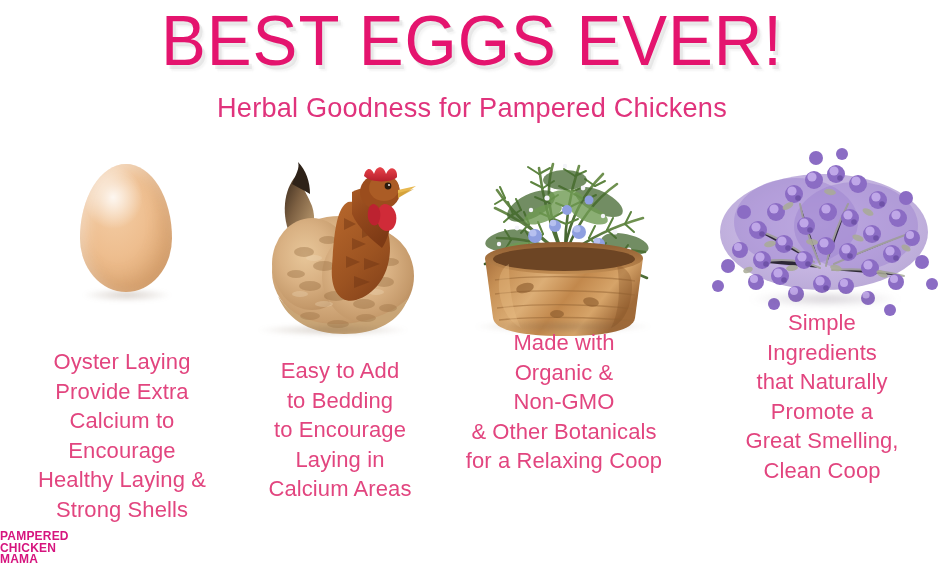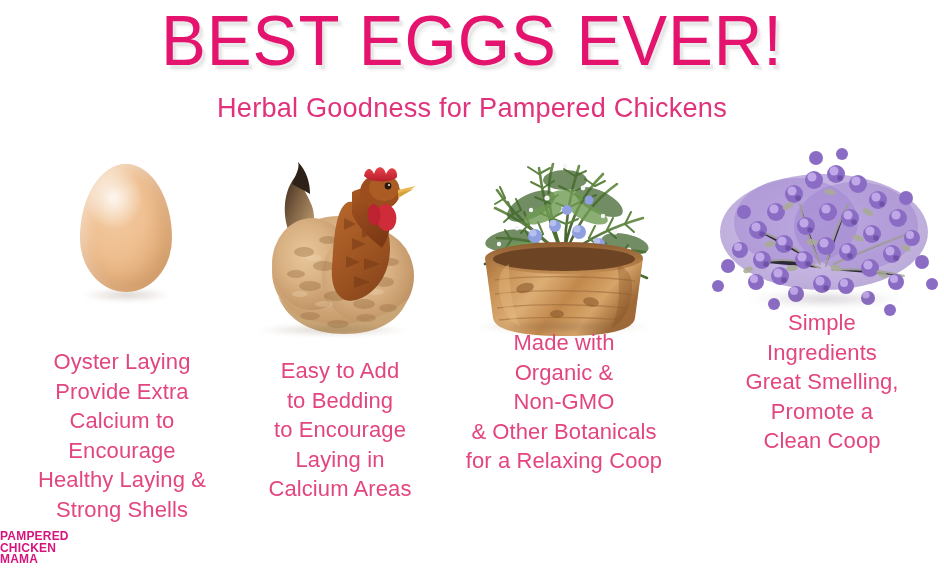--- a/index.html
+++ b/index.html
@@ -581,22 +581,23 @@
             <ellipse cx="182" cy="140" rx="6" ry="3" transform="rotate(26 182 140)"></ellipse>
             <ellipse cx="48" cy="136" rx="5" ry="3" transform="rotate(-20 48 136)"></ellipse>
             <ellipse cx="206" cy="114" rx="5" ry="3" transform="rotate(30 206 114)"></ellipse>
           </g>
         </g>
       </svg>
     </div>
     <div class="caption cap-4">
       <span class="ln">Simple</span>
       <span class="ln">Ingredients</span>
+      <span class="ln">that Naturally</span>
+      <span class="ln">Promote a</span>
       <span class="ln">Great Smelling,</span>
-      <span class="ln">Promote a</span>
       <span class="ln">Clean Coop</span>
     </div>
   </div>
 
   <div class="logo">
     <span class="ln">PAMPERED</span>
     <span class="ln">CHICKEN</span>
     <span class="ln">MAMA</span>
   </div>
 

